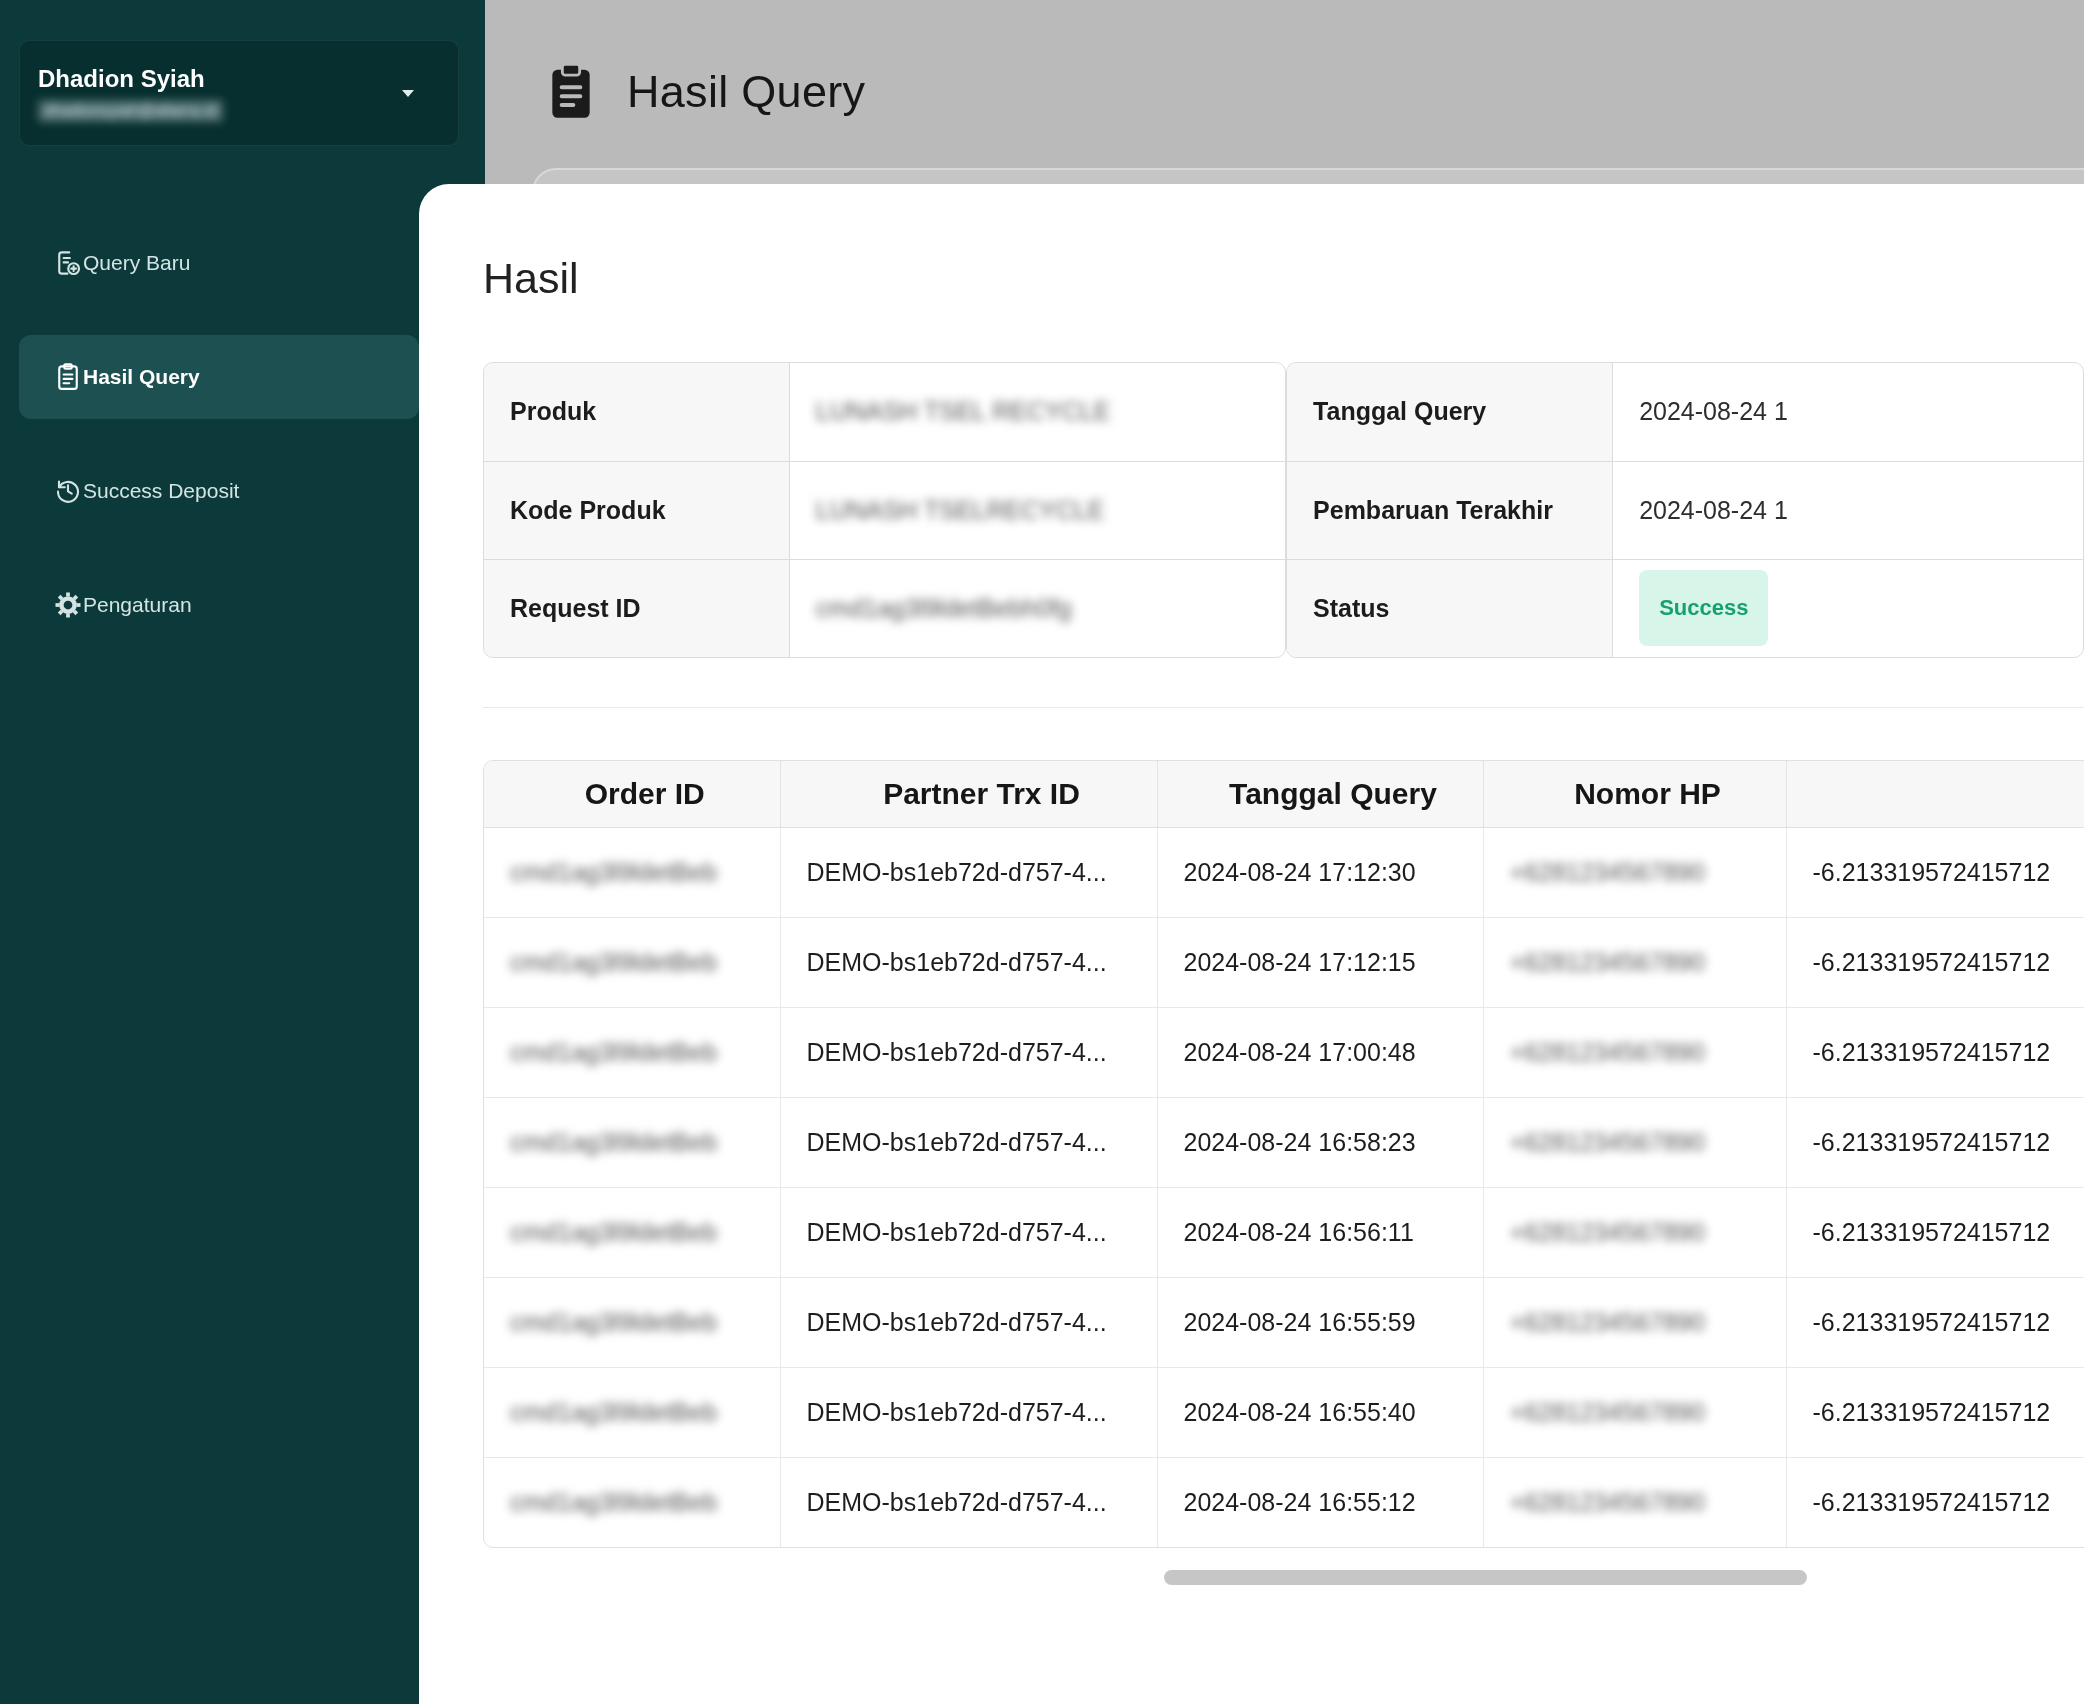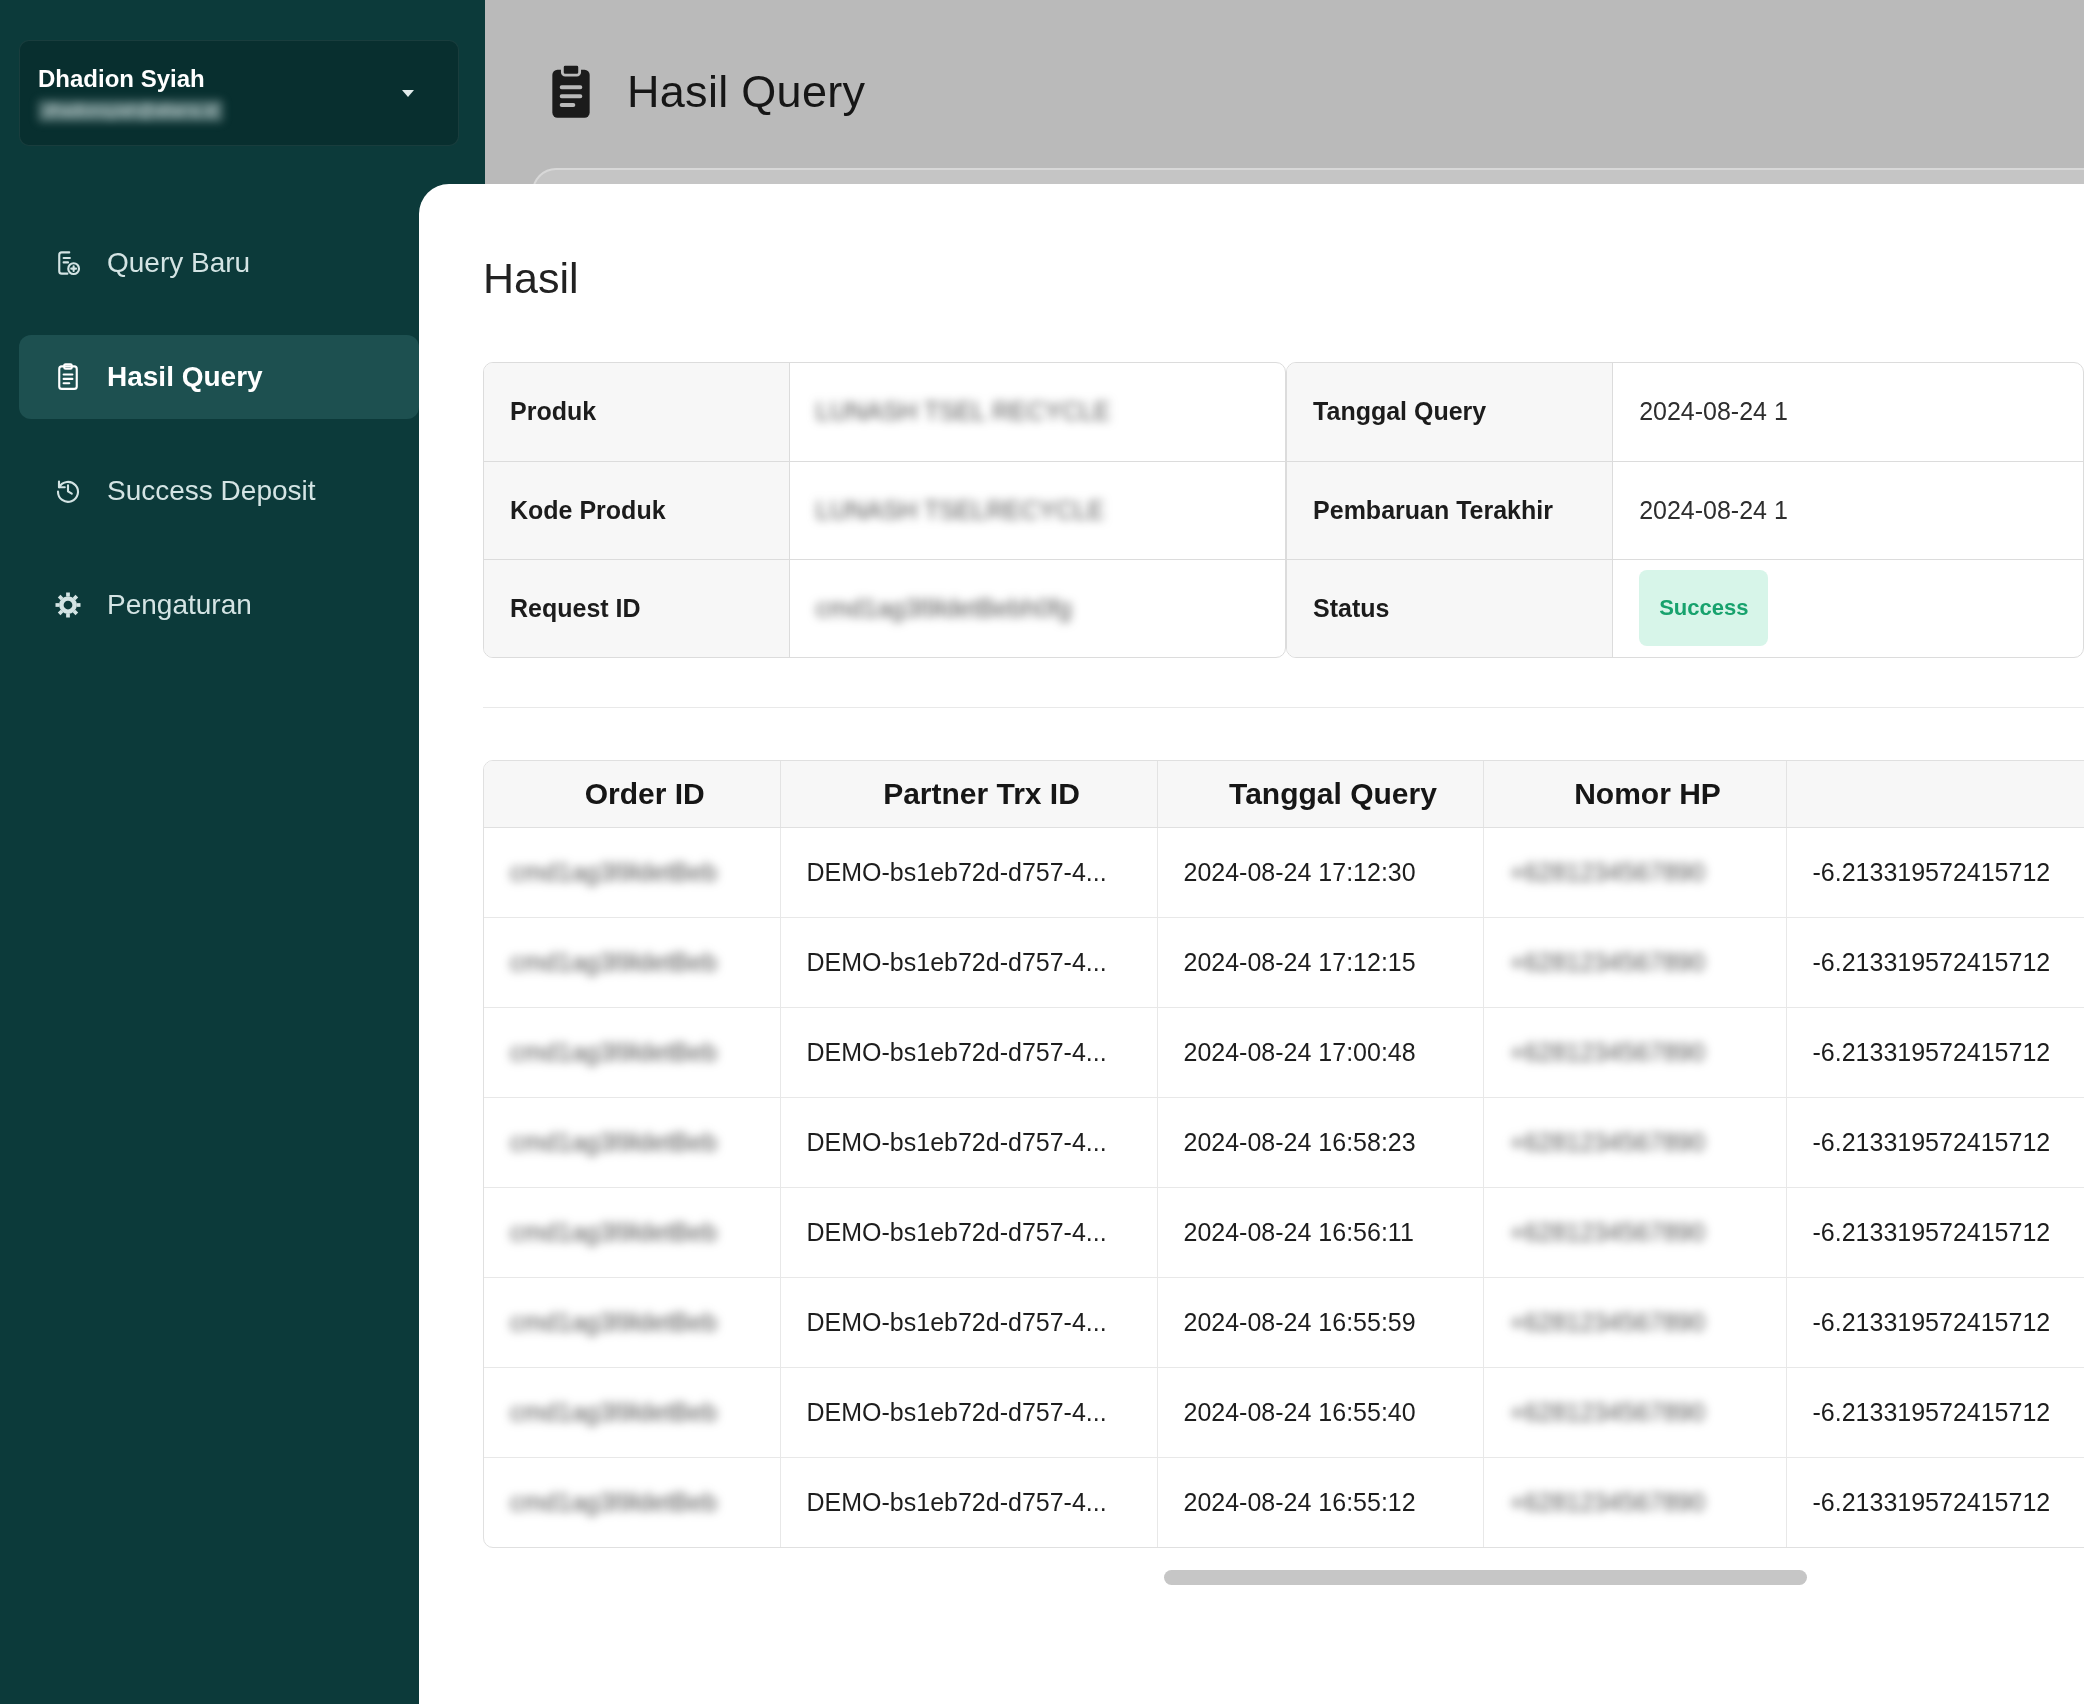--- a/index.html
+++ b/index.html
@@ -44,22 +44,22 @@
   .profile-email {
     display: inline-block; color: #cfe0e0; font-size: 16px;
     background: rgba(150,175,175,0.45); border-radius: 3px; padding: 2px 6px;
     filter: blur(4px);
   }
   .chevron { color: #e2ecec; display: flex; }
 
   .menu { position: absolute; top: 221px; left: 0; width: 419px; }
   .menu-item {
     height: 84px; margin: 0 0 30px 19px; border-radius: 12px;
-    display: flex; align-items: center; gap: 24px; padding-left: 34px;
-    color: #d4e4e4; font-size: 28px; font-weight: 500; cursor: pointer;
+    display: flex; align-items: center; padding-left: 34px;
+    color: #d4e4e4; font-size: 21px; font-weight: 500; cursor: pointer;
   }
   .menu-item.active { background: #1d5050; color: #ffffff; font-weight: 600; }
   .micon { display: flex; width: 30px; height: 30px; }
   .micon svg { width: 30px; height: 30px; }
 
   
   .hicon { display: flex; }
   .htitle { font-size: 45px; font-weight: 500; color: #161616; letter-spacing: 0.3px; }
 
   

